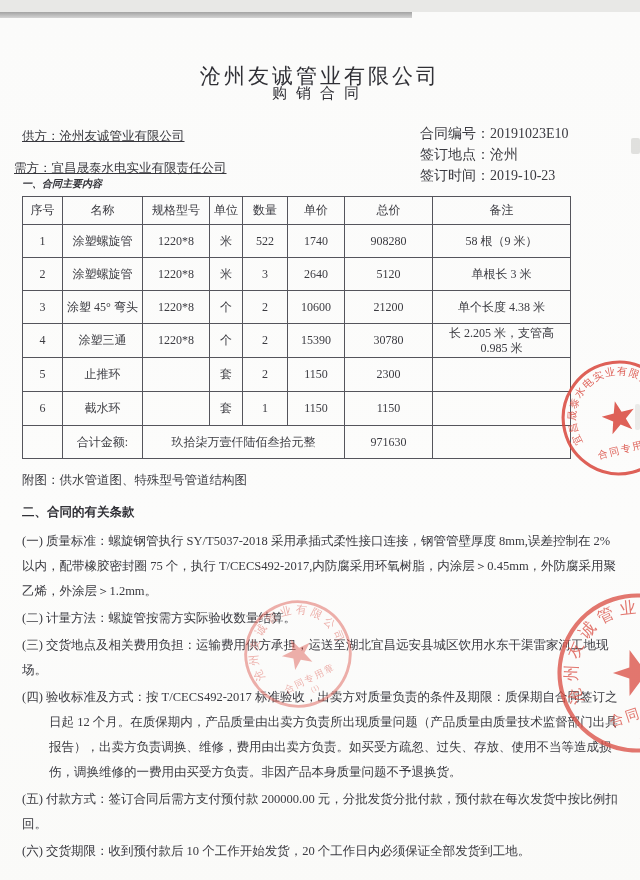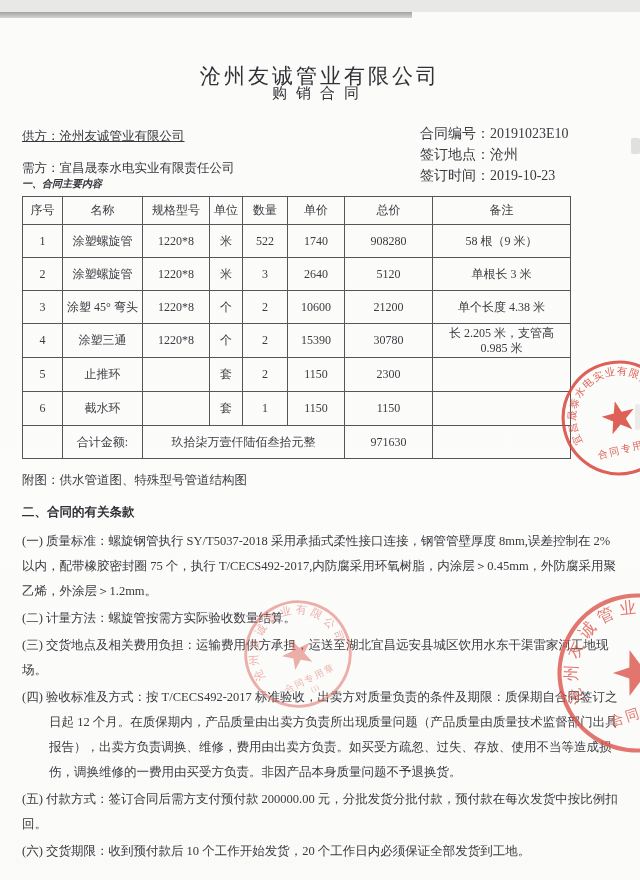--- a/index.html
+++ b/index.html
@@ -16,21 +16,21 @@
   .smudge-a{right:0;top:126px;width:9px;height:16px;}
   .smudge-b{right:0;top:392px;width:5px;height:26px;opacity:.5;}
 
   .company-title{position:absolute;top:50px;left:0;width:100%;text-align:center;
     font-size:21px;letter-spacing:3px;color:#303036;}
   .doc-title{position:absolute;top:72px;left:0;width:100%;text-align:center;
     font-size:15px;letter-spacing:9px;color:#303036;}
 
   .info-line{position:absolute;font-size:12.5px;color:#37373d;}
   .supplier-line{left:22px;top:116px;text-decoration:underline;}
-  .buyer-line{left:22px;top:148px;}
+  .buyer-line{left:14px;top:148px;text-decoration:underline;}
   .meta-block{position:absolute;left:420px;top:111px;font-size:14px;line-height:21px;}
   .meta-row{white-space:nowrap;}
   .sec1-heading{position:absolute;left:22px;top:165px;font-size:10px;font-weight:600;color:#313137;font-style:italic;}
 
   .content{position:absolute;left:22px;top:184px;width:596px;}
 
   table.contract{border-collapse:collapse;table-layout:fixed;width:548px;
     font-size:12px;color:#3b3b41;}
   table.contract td,table.contract th{
     border:1px solid #55555c;text-align:center;vertical-align:middle;

